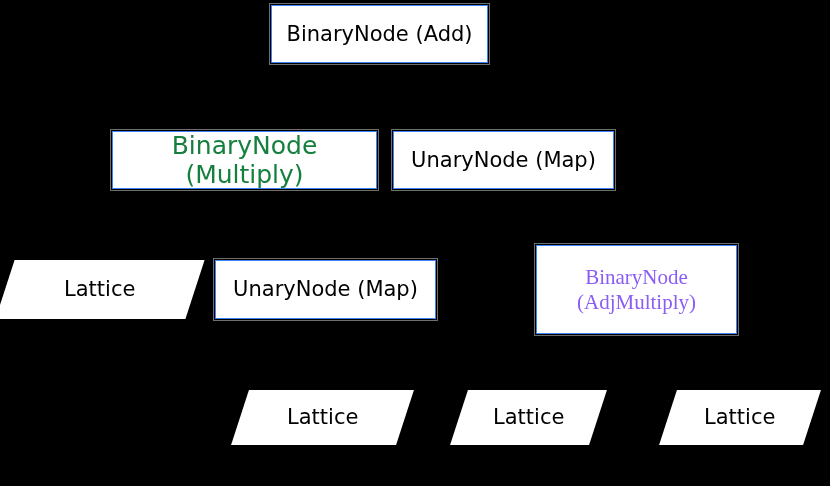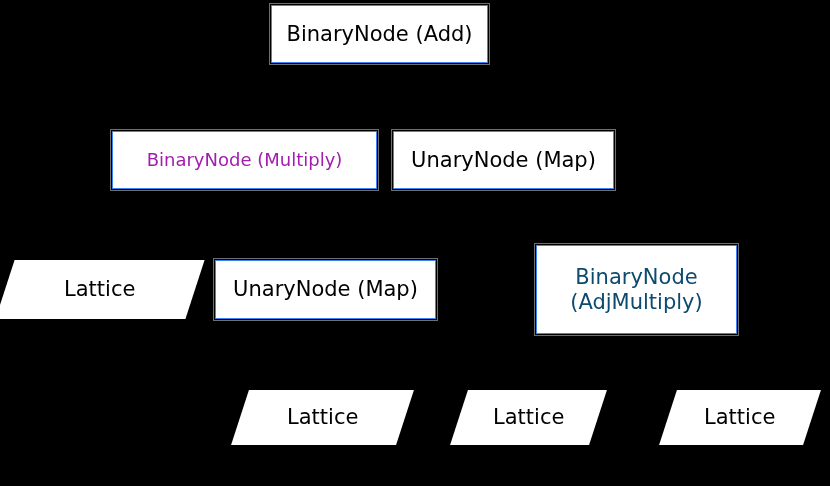--- a/index.html
+++ b/index.html
@@ -95,34 +95,34 @@
       <line x1="528.5" y1="362" x2="528.5" y2="390" stroke="#000000"></line>
       <line x1="636.5" y1="334" x2="636.5" y2="362" stroke="#000000"></line>
       <line x1="636.5" y1="362" x2="740" y2="362" stroke="#000000"></line>
       <line x1="740" y1="362" x2="740" y2="390" stroke="#000000"></line>
     </svg>
 
   <div class="node rect" style="left: 271px; top: 5px; width: 217px; height: 58px; font-size: 21px; background: rgb(255, 255, 255); color: rgb(0, 0, 0); outline-color: rgb(110, 110, 110);">
     <span class="label">BinaryNode (Add)</span>
   </div>
 
-  <div class="node rect" style="left: 112px; top: 131px; width: 265px; height: 58px; font-size: 18px; background: rgb(255, 255, 255); color: #a21caf; outline-color: rgb(110, 110, 110);">
+  <div class="node rect" style="left: 112px; top: 131px; width: 265px; height: 58px; font-size: 25px; background: rgb(255, 255, 255); color: #15803d; outline-color: rgb(110, 110, 110);">
     <span class="label">BinaryNode (Multiply)</span>
   </div>
   <div class="node rect" style="left: 393px; top: 131px; width: 221px; height: 58px; font-size: 21px; background: rgb(255, 255, 255); color: rgb(0, 0, 0); outline-color: rgb(110, 110, 110);">
     <span class="label">UnaryNode (Map)</span>
   </div>
 
   <div class="node para" style="left: 5px; top: 260px; width: 190px; height: 59px; font-size: 21px; background: rgb(255, 255, 255); color: rgb(0, 0, 0);">
     <span class="para-text label">Lattice</span>
   </div>
   <div class="node rect" style="left: 215px; top: 260px; width: 221px; height: 59px; font-size: 21px; background: rgb(255, 255, 255); color: rgb(0, 0, 0); outline-color: rgb(110, 110, 110);">
     <span class="label">UnaryNode (Map)</span>
   </div>
-  <div class="node rect" style="left: 536px; top: 245px; width: 201px; height: 89px; font-size: 21px; background: rgb(255, 255, 255); color: #0c4a6e; outline-color: rgb(110, 110, 110);">
+  <div class="node rect" style="left: 536px; top: 245px; width: 201px; height: 89px; font-size: 21px; background: rgb(255, 255, 255); color: #8b5cf6; outline-color: rgb(110, 110, 110); font-family: Liberation Serif, serif;">
     <span class="label">BinaryNode
 (AdjMultiply)</span>
   </div>
 
   <div class="node para" style="left: 240px; top: 390px; width: 165px; height: 55px; font-size: 21px; background: rgb(255, 255, 255); color: rgb(0, 0, 0);">
     <span class="para-text label">Lattice</span>
   </div>
   <div class="node para" style="left: 459px; top: 390px; width: 139px; height: 55px; font-size: 21px; background: rgb(255, 255, 255); color: rgb(0, 0, 0);">
     <span class="para-text label">Lattice</span>
   </div>

